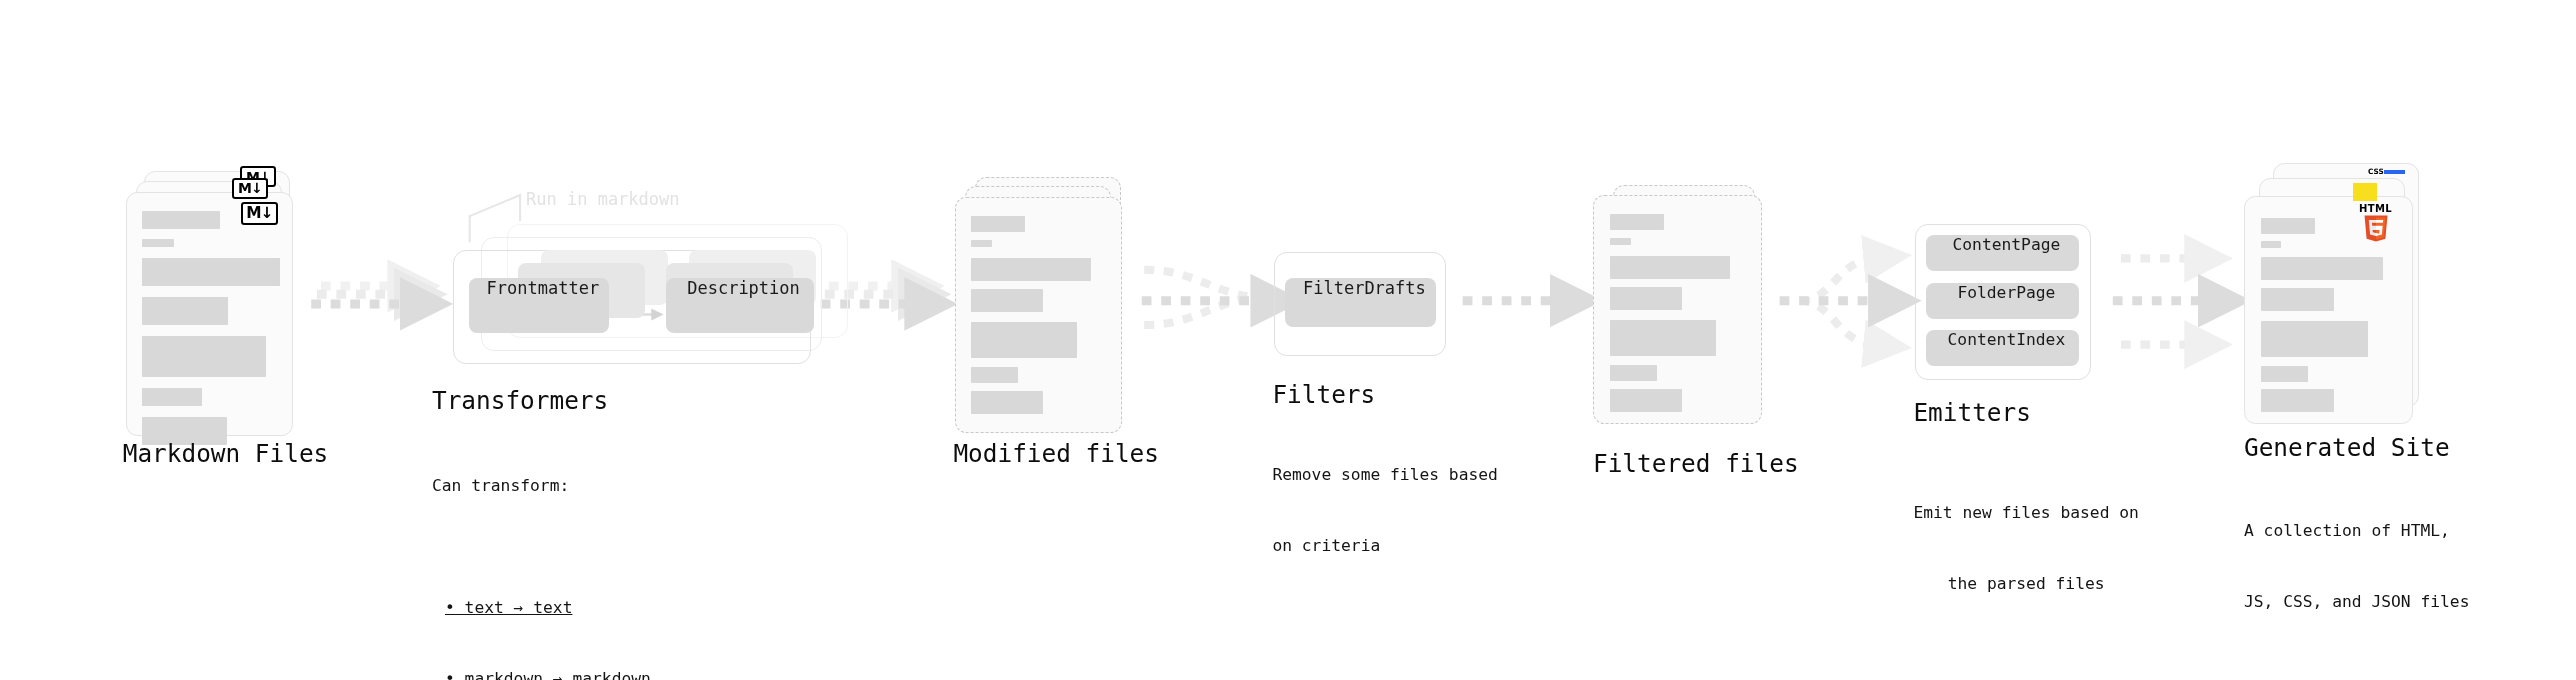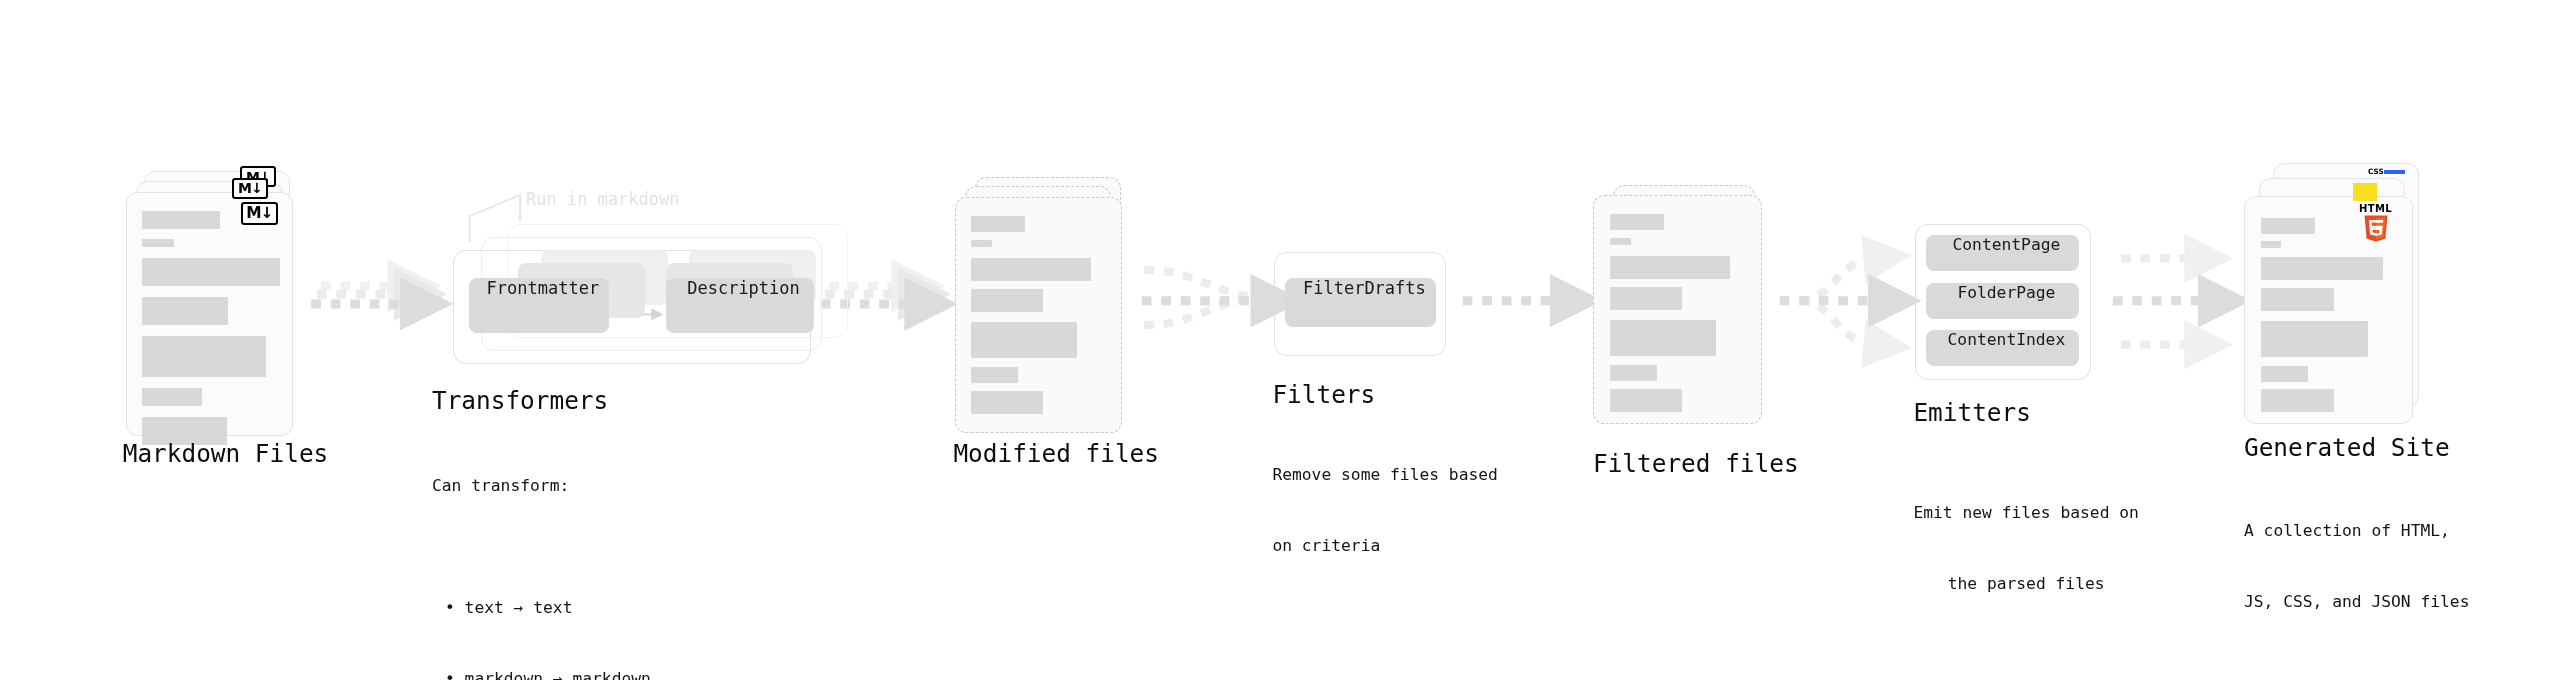--- a/index.html
+++ b/index.html
@@ -133,21 +133,21 @@
     white-space: pre;
   }
   .parallel-label {
     position: absolute;
     font-size: 17px;
     color: #e2e2e2;
     white-space: nowrap;
   }
 
   .bullet-list { list-style: none; }
-  .bullet-list li { white-space: pre; }
+  .bullet-list li { white-space: pre; text-decoration: underline; }
 
   svg.overlay {
     position: absolute;
     left: 0; top: 0;
     width: 2576px;
     height: 681px;
     pointer-events: none;
   }
 </style>
 </head>

